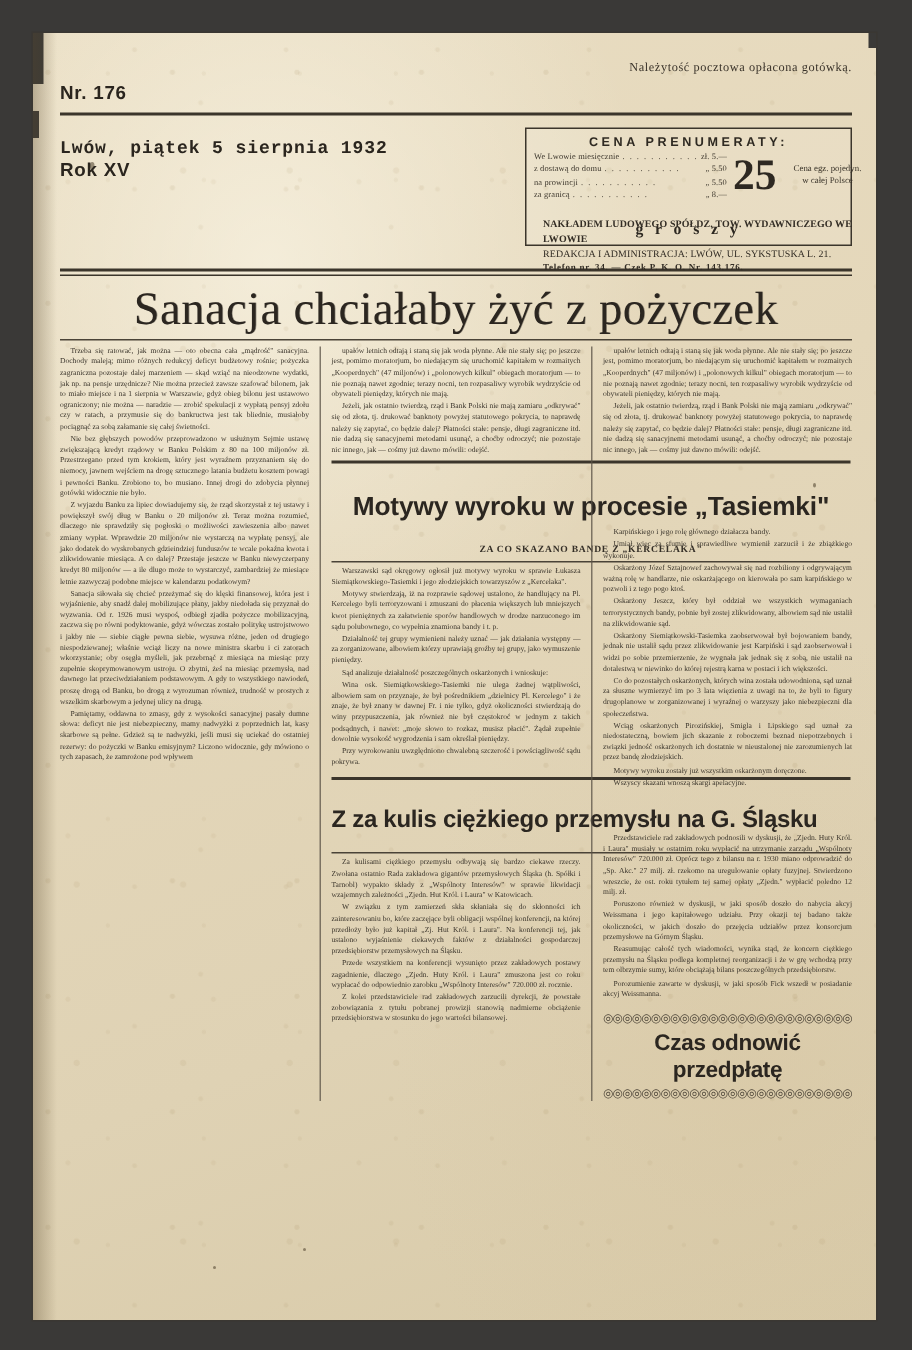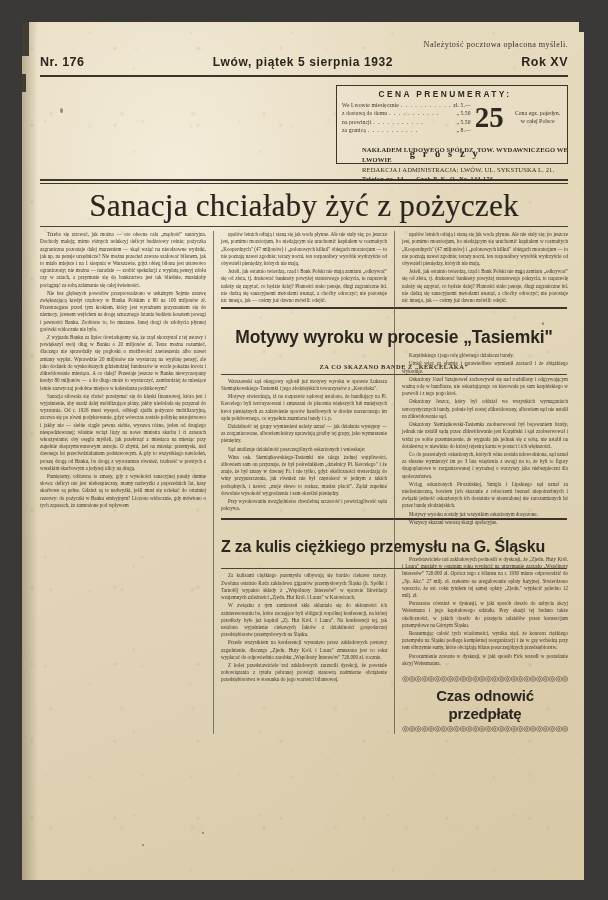--- a/index.html
+++ b/index.html
@@ -95,34 +95,36 @@
     font-family: "Liberation Serif", serif;
     color: #3a332a;
   }
   .issue-row {
     position: absolute;
     left: 0; right: 0;
     top: 13px;
     display: flex;
     align-items: baseline;
     justify-content: space-between;
+    flex-direction: column;
   }
   .issue-no, .year-no {
     font-family: "Liberation Sans", sans-serif;
     font-weight: bold;
     font-size: 12.5px;
     letter-spacing: .5px;
     color: #2a251e;
   }
   .issue-date {
-    font-family: Liberation Sans, sans-serif;
+    font-family: Liberation Mono, monospace;
     font-weight: bold;
     font-size: 12px;
     letter-spacing: .6px;
     color: #2a251e;
+    margin-top: 23px;
   }
   .rule-thick {
     margin-top: 3px;
     height: 2px;
     background: #3b352b;
   }
 
   
   .masthead {
     position: relative;
@@ -154,21 +156,21 @@
     color: #312b23;
   }
 
   
   .pricebox {
     position: absolute;
     right: 0;
     top: 2px;
     width: 206px;
     border: 1.6px solid #3b352b;
-    padding: 3px 19px 4px 5px;
+    padding: 3px 5px 4px 5px;
     background: rgba(255,253,245,0.12);
   }
   .price-title {
     text-align: center;
     font-family: "Liberation Sans", sans-serif;
     font-weight: bold;
     font-size: 8.4px;
     letter-spacing: 2.4px;
     color: #2f2a22;
     margin-bottom: 2px;
@@ -380,21 +382,21 @@
     <div class="speck" style="left:38px;top:86px;width:3px;height:5px;"></div>
     <div class="speck" style="left:498px;top:250px;width:2px;height:2px;"></div>
     <div class="speck" style="left:520px;top:300px;width:2px;height:3px;"></div>
     <div class="speck" style="left:120px;top:822px;width:2px;height:2px;"></div>
     <div class="speck" style="left:180px;top:810px;width:2px;height:2px;"></div>
 
     <div id="sheet">
       <div class="inner">
 
         <div class="topline">
-          <div class="postal">Należytość pocztowa opłacona myśleli.</div>
+          <div class="postal">Należytość pocztowa opłacona gotówką.</div>
           <div class="issue-row">
             <div class="issue-no">Nr. 176</div>
             <div class="issue-date">Lwów, piątek 5 sierpnia 1932</div>
             <div class="year-no">Rok XV</div>
           </div>
         </div>
         <div class="rule-thick"></div>
 
         <div class="masthead">
 

